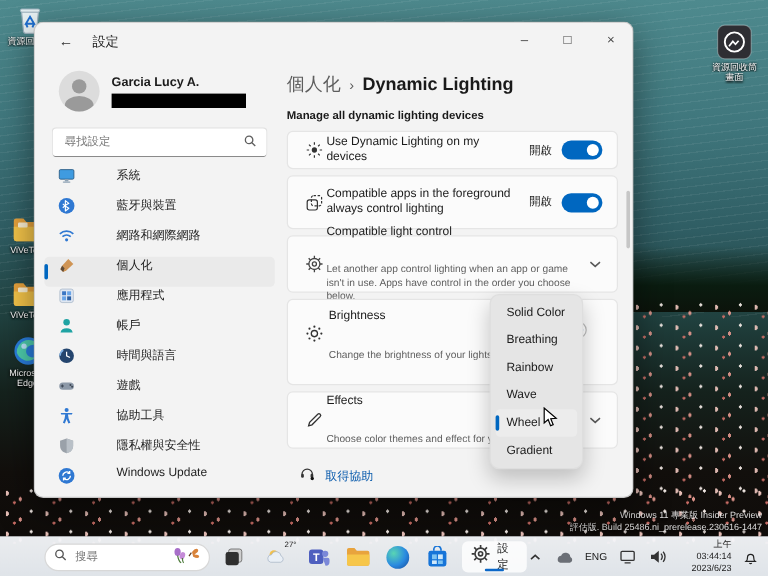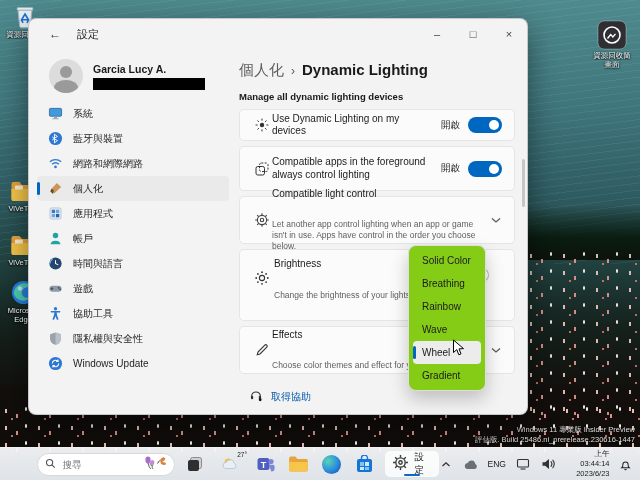--- a/index.html
+++ b/index.html
@@ -46,22 +46,22 @@
   .avatar::before{content:"";position:absolute;left:11px;top:7px;width:12px;height:12px;border-radius:50%;background:#9a9a9a;}
   .avatar::after{content:"";position:absolute;left:5px;top:21px;width:24px;height:16px;border-radius:50%;background:#9a9a9a;}
   .profile-info{margin-left:10px;}
   .profile-name{font-size:10.5px;font-weight:bold;color:#1b1b1b;}
   .redaction{width:112px;height:12px;background:#000;margin-top:3px;}
   .side-search{margin:13px 14px 4px 14px;height:23px;background:#fff;border:1px solid #e0e0e0;
     border-bottom:1px solid #8a8a8a;border-radius:4px;display:flex;align-items:center;padding:0 8px;}
   .side-search input{border:none;outline:none;flex:1;font-size:9.5px;color:#333;background:transparent;
     font-family:inherit;min-width:0;}
   #nav{margin-top:8px;}
-  .nav-item{display:flex;align-items:center;height:25px;margin:0 8px;border-radius:4px;
-    padding-left:11px;position:relative;}
+  .nav-item{display:flex;align-items:flex-start;height:25px;margin:0 8px;border-radius:4px;
+    padding-left:11px;position:relative;gap:24px;}
   .nav-item .nav-ico{width:15px;height:15px;flex:none;display:flex;align-items:center;}
   .nav-item .nav-label{font-size:10px;color:#1f1f1f;margin-left:10px;white-space:nowrap;}
   .nav-item.selected{background:#eaeaea;}
   .nav-item.selected::before{content:"";position:absolute;left:0;top:6px;width:3px;height:13px;
     border-radius:2px;background:#0067c0;}
   
   #main{flex:1;padding:0 12px 0 2px;position:relative;}
   #breadcrumb{margin-top:12px;display:flex;align-items:baseline;gap:7px;}
   .bc-parent{font-size:15px;color:#5d5d5d;}
   .bc-sep{font-size:12px;color:#5d5d5d;}
@@ -83,21 +83,21 @@
   #card-brightness .top-row{display:flex;align-items:flex-start;}
   #card-brightness .card-ico{margin-top:12px;}
   .slider-row{margin:10px 10px 0 52px;height:14px;position:relative;}
   .slider-track{position:absolute;left:14px;right:28px;top:6px;height:3px;border-radius:2px;background:#8a8a8a;}
   .slider-thumb{position:absolute;left:8px;top:1px;width:12px;height:12px;border-radius:50%;
     background:#0067c0;border:2px solid #fff;box-sizing:border-box;box-shadow:0 0 0 1px #bbb;}
   #help-row{position:absolute;left:12px;bottom:10px;display:flex;align-items:center;gap:8px;}
   #help-link{font-size:10px;color:#0b5cad;}
   #win-scrollbar{position:absolute;right:2px;top:110px;width:3px;height:48px;border-radius:2px;background:#c6c6c6;}
   
-  #dropdown{position:absolute;left:408px;top:245px;width:78px;z-index:50;background:#84cc16;
+  #dropdown{position:absolute;left:408px;top:245px;width:78px;z-index:50;background:#e5e5e5;
     border:1px solid #dedede;border-radius:8px;box-shadow:0 8px 18px rgba(0,0,0,.22);
     padding:3px 0;box-sizing:border-box;text-align:center;}
   .dd-item{height:23px;display:flex;align-items:center;margin:0 4px;padding-left:9px;
     font-size:10px;color:#1b1b1b;border-radius:4px;position:relative;white-space:nowrap;}
   .dd-item.selected{background:#ececec;}
   .dd-item.selected .sel-bar{position:absolute;left:0px;top:5px;width:3px;height:13px;border-radius:2px;background:#0067c0;}
   #cursor{position:absolute;left:452px;top:339px;z-index:60;}
   
   #watermark{position:absolute;right:5px;bottom:35px;z-index:4;text-align:right;
     color:rgba(255,255,255,.85);font-size:7.5px;line-height:1.35;text-shadow:0 1px 2px rgba(0,0,0,.7);}
@@ -212,20 +212,29 @@
   <div id="win-body">
 
     <div id="sidebar">
       <div class="profile">
         <div class="avatar"></div>
         <div class="profile-info">
           <div class="profile-name">Garcia Lucy A.</div>
           <div class="redaction"></div>
         </div>
       </div>
+      <div class="side-search">
+        <input placeholder="尋找設定" style="">
+        <span>
+          <svg width="11" height="11" viewBox="0 0 12 12" fill="none" stroke="#5f5f5f" stroke-width="1.2">
+              <circle cx="5" cy="5" r="3.4"></circle>
+              <path d="M7.6 7.6 L10.6 10.6"></path>
+            </svg>
+        </span>
+      </div>
 
       <div id="nav">
         <div class="nav-item">
           <span class="nav-ico">
               <svg width="15" height="15" viewBox="0 0 16 16">
                 <rect x="1.5" y="2.5" width="13" height="8.5" rx="1.2" fill="#3f9be0" stroke="#23537a" stroke-width=".7"></rect>
                 <rect x="6.4" y="11" width="3.2" height="2" fill="#8fa3b5"></rect>
                 <rect x="4.6" y="13" width="6.8" height="1.2" rx=".6" fill="#8fa3b5"></rect>
               </svg>
             </span>

